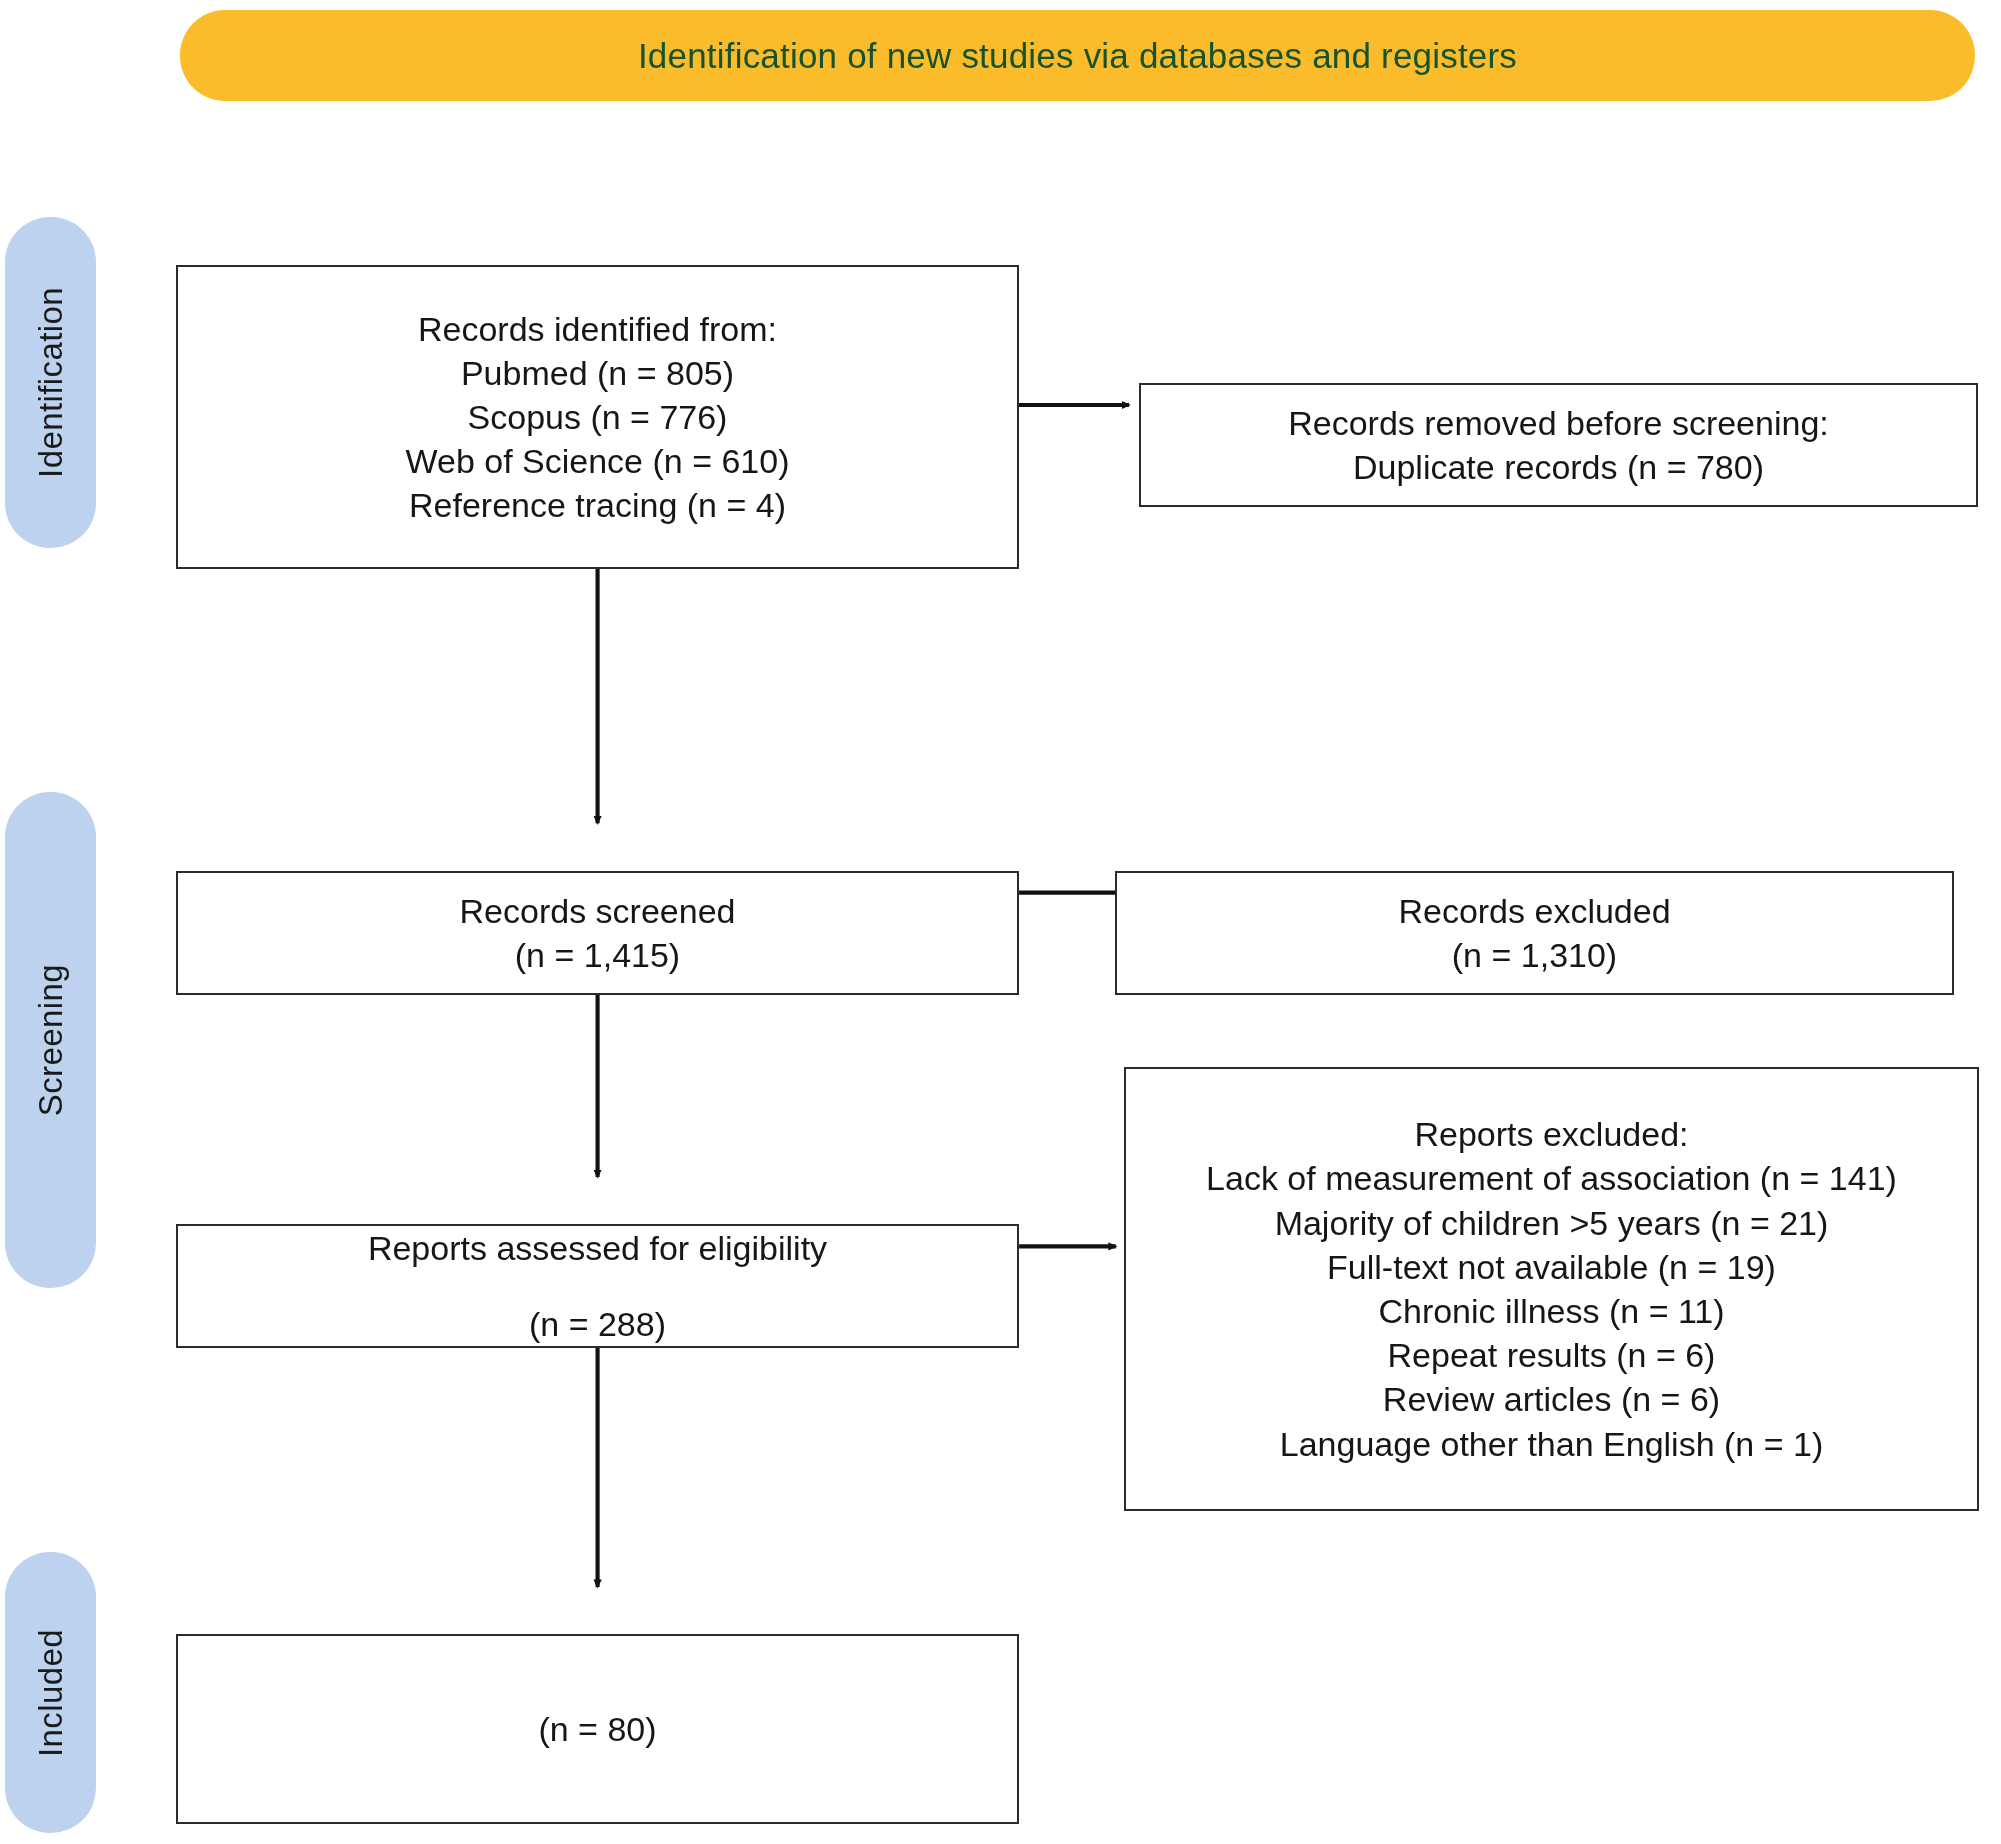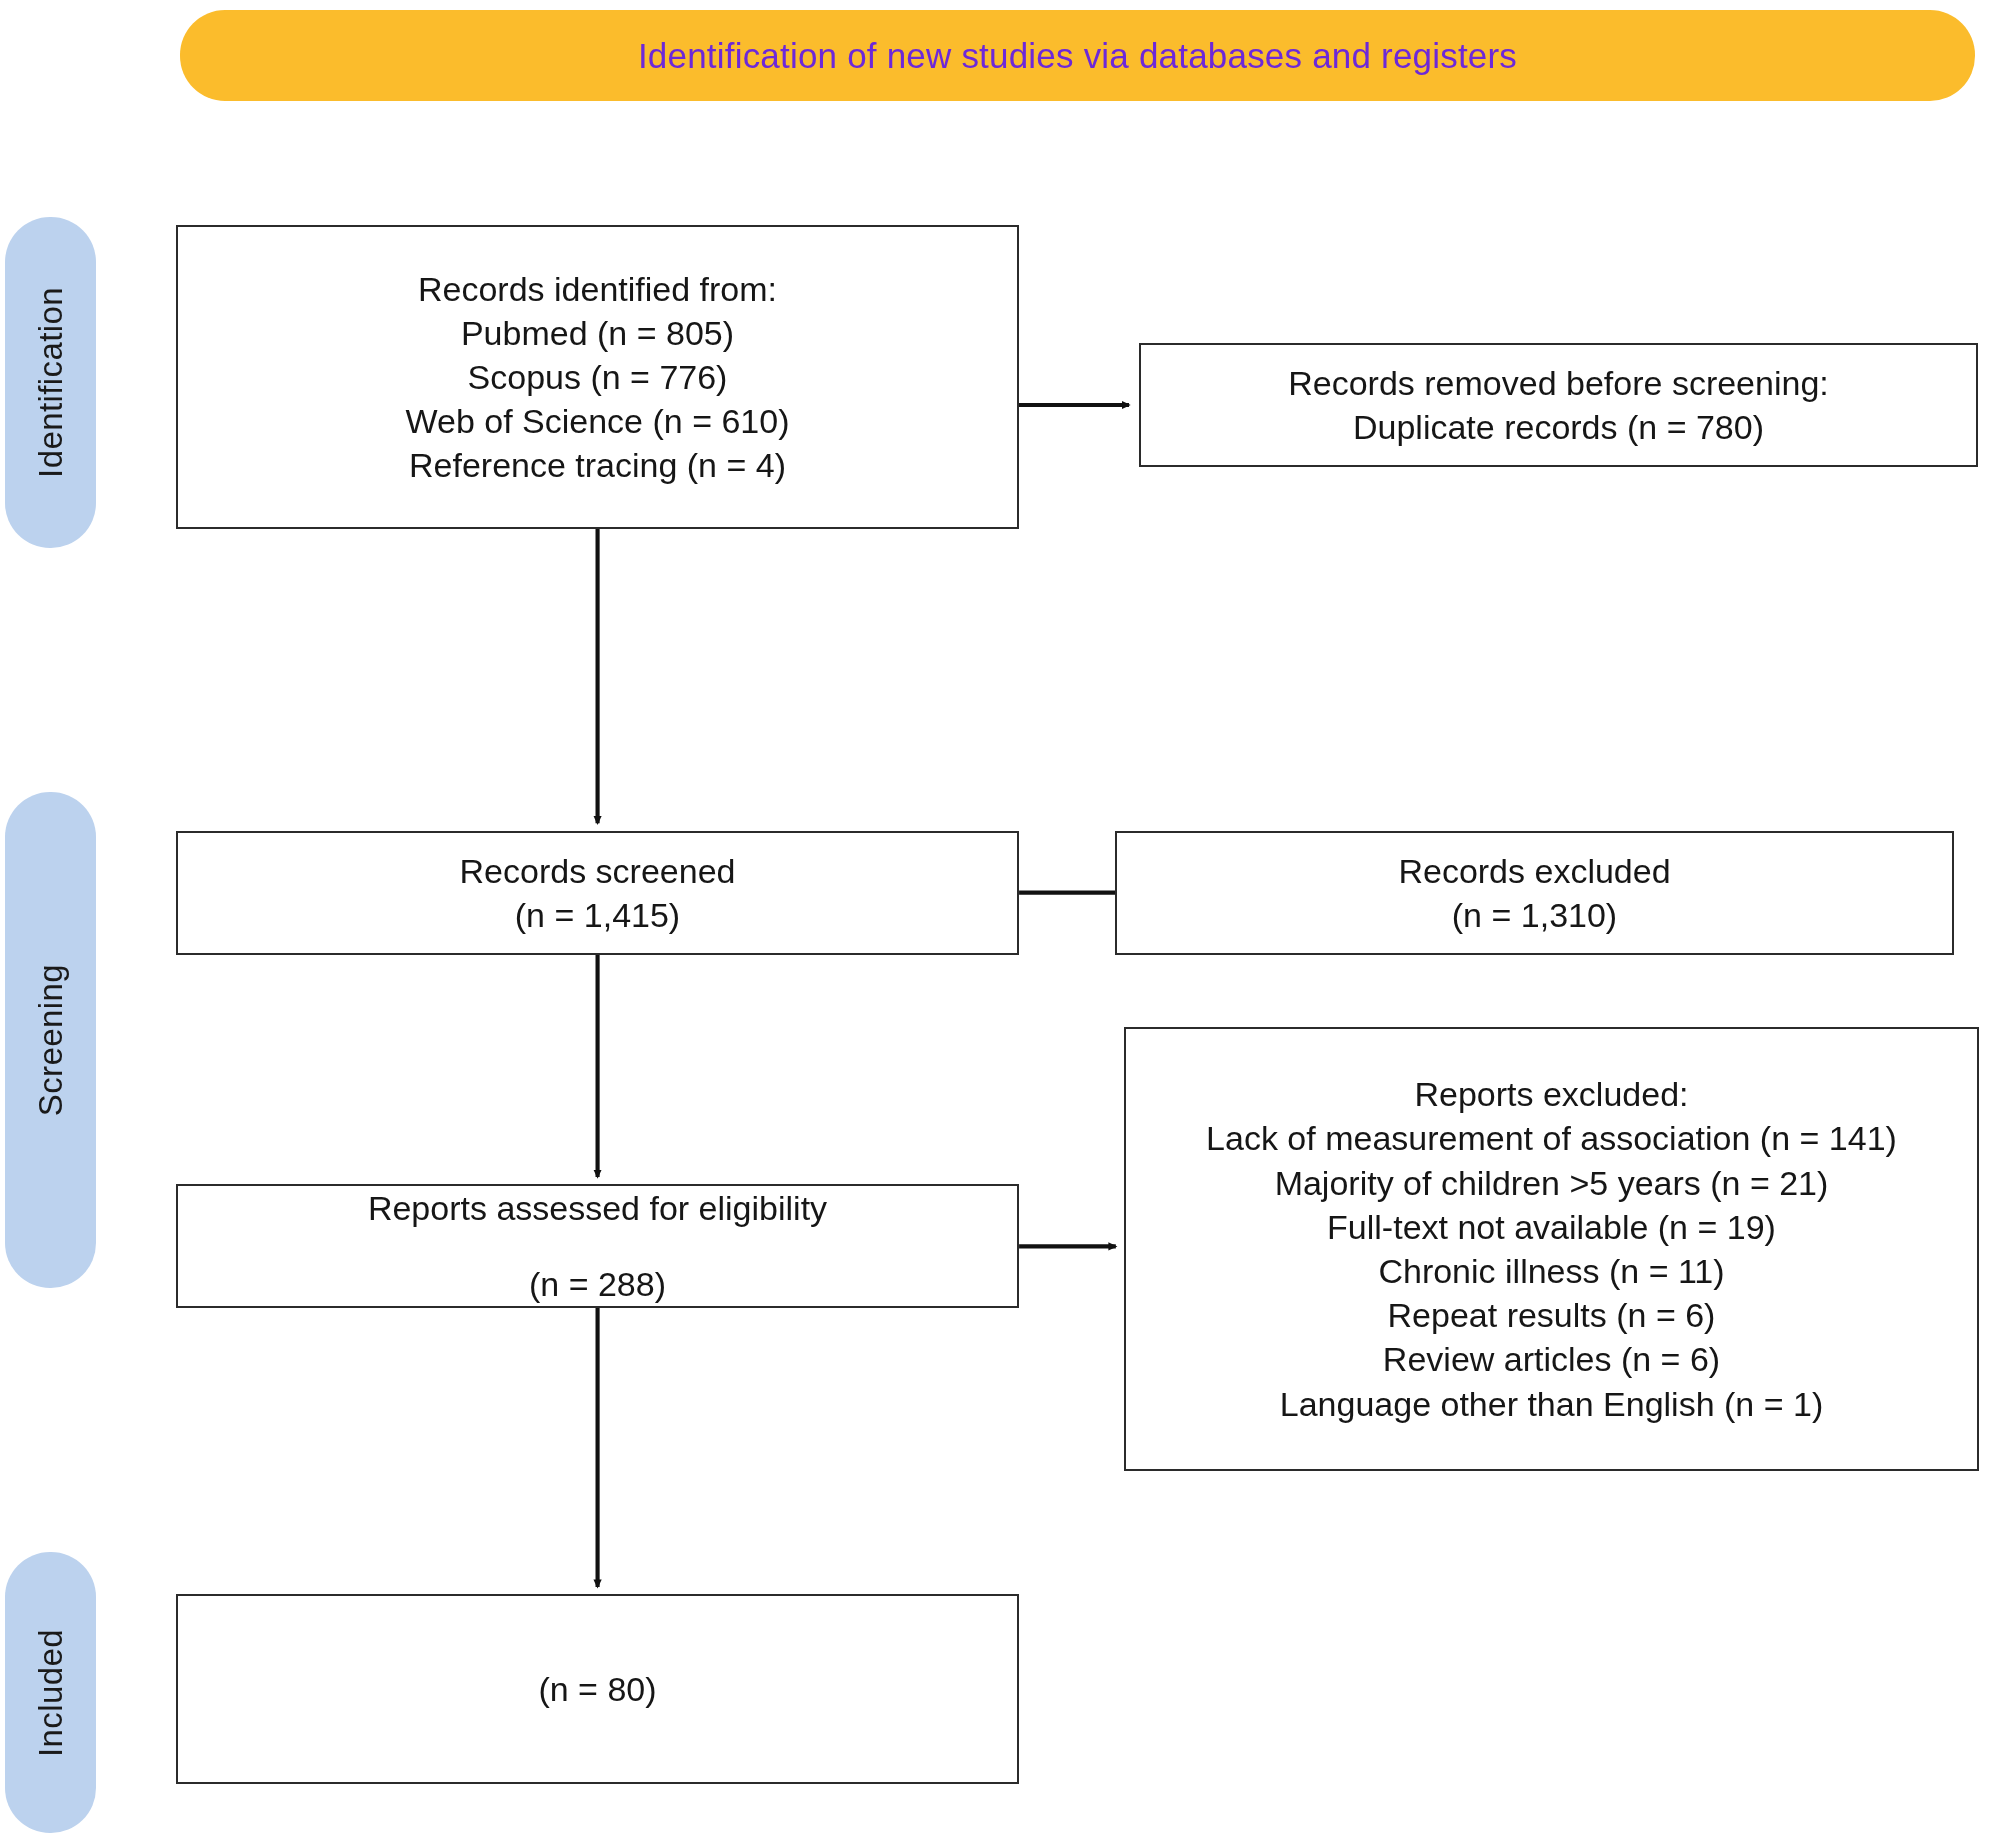--- a/index.html
+++ b/index.html
@@ -26,21 +26,21 @@
     width: 1795px;
     height: 91px;
     background: #FBBC2C;
     border-radius: 45px;
     display: flex;
     align-items: center;
     justify-content: center;
   }
   .banner-text {
     font-size: 35px;
-    color: #6d28d9;
+    color: #14532d;
     letter-spacing: 0.2px;
     white-space: nowrap;
   }
 
   
   .stage {
     position: absolute;
     left: 5px;
     width: 91px;
     background: #BCD2EE;
@@ -64,20 +64,21 @@
   
   .box {
     position: absolute;
     background: #ffffff;
     border: 2.5px solid #2b2b2b;
     box-sizing: border-box;
     display: flex;
     flex-direction: column;
     justify-content: center;
     padding: 6.6px 11.6px;
+    margin-top: 40px;
   }
   .box .line {
     font-size: 34px;
     color: #161616;
     line-height: 1.30;
     white-space: nowrap;
     text-align: center;
   }
 
   

